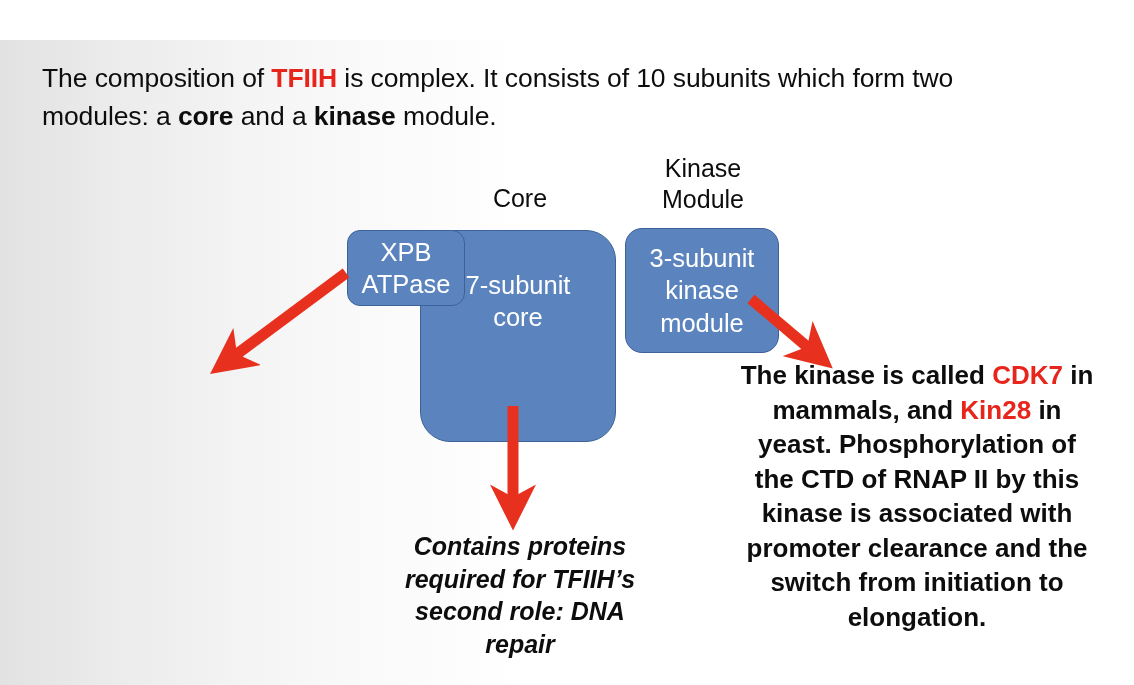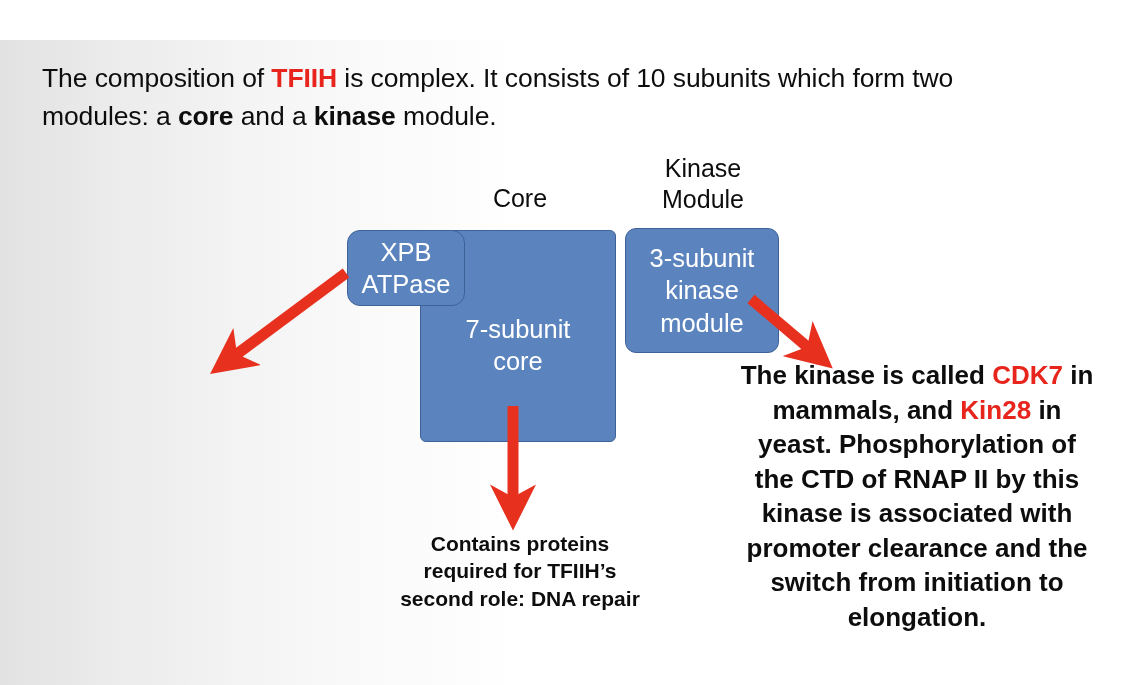--- a/index.html
+++ b/index.html
@@ -62,33 +62,33 @@
     line-height: 1.27;
     text-align: center;
     display: flex;
     align-items: center;
     justify-content: center;
     white-space: pre-line;
   }
   #box-core {
     left: 420px; top: 190px;
     width: 196px; height: 212px;
-    border-radius: 6px;
+    border-radius: 30px;
     align-items: flex-start;
-    padding-top: 82px;
+    padding-top: 38px;
   }
   #box-xpb {
     left: 347px; top: 190px;
     width: 118px; height: 76px;
     border-radius: 13px;
   }
   #box-kinase {
     left: 625px; top: 188px;
     width: 154px; height: 125px;
-    border-radius: 11px;
+    border-radius: 17px;
   }
 
   
   .arrow-svg {
     position: absolute;
     overflow: visible;
     pointer-events: none;
   }
   #arrow-left-wrap  { left: 205px; top: 218px; width: 160px; height: 125px; }
   #arrow-down-wrap  { left: 490px; top: 362px; width: 50px;  height: 125px; }
@@ -106,21 +106,22 @@
   .callout .hl-blue { color: #4a7ebb; }
 
   #callout-left {
     left: 30px; top: 335px;
     width: 320px;
     font-size: 24.5px;
   }
   #callout-center {
     left: 390px; top: 490px;
     width: 260px;
-    font-size: 21px;
+    font-size: 25px;
+    font-style: italic;
   }
   #callout-right {
     left: 737px; top: 318px;
     width: 360px;
     font-size: 26px;
     line-height: 1.33;
   }
 </style>
 </head>
 <body>

